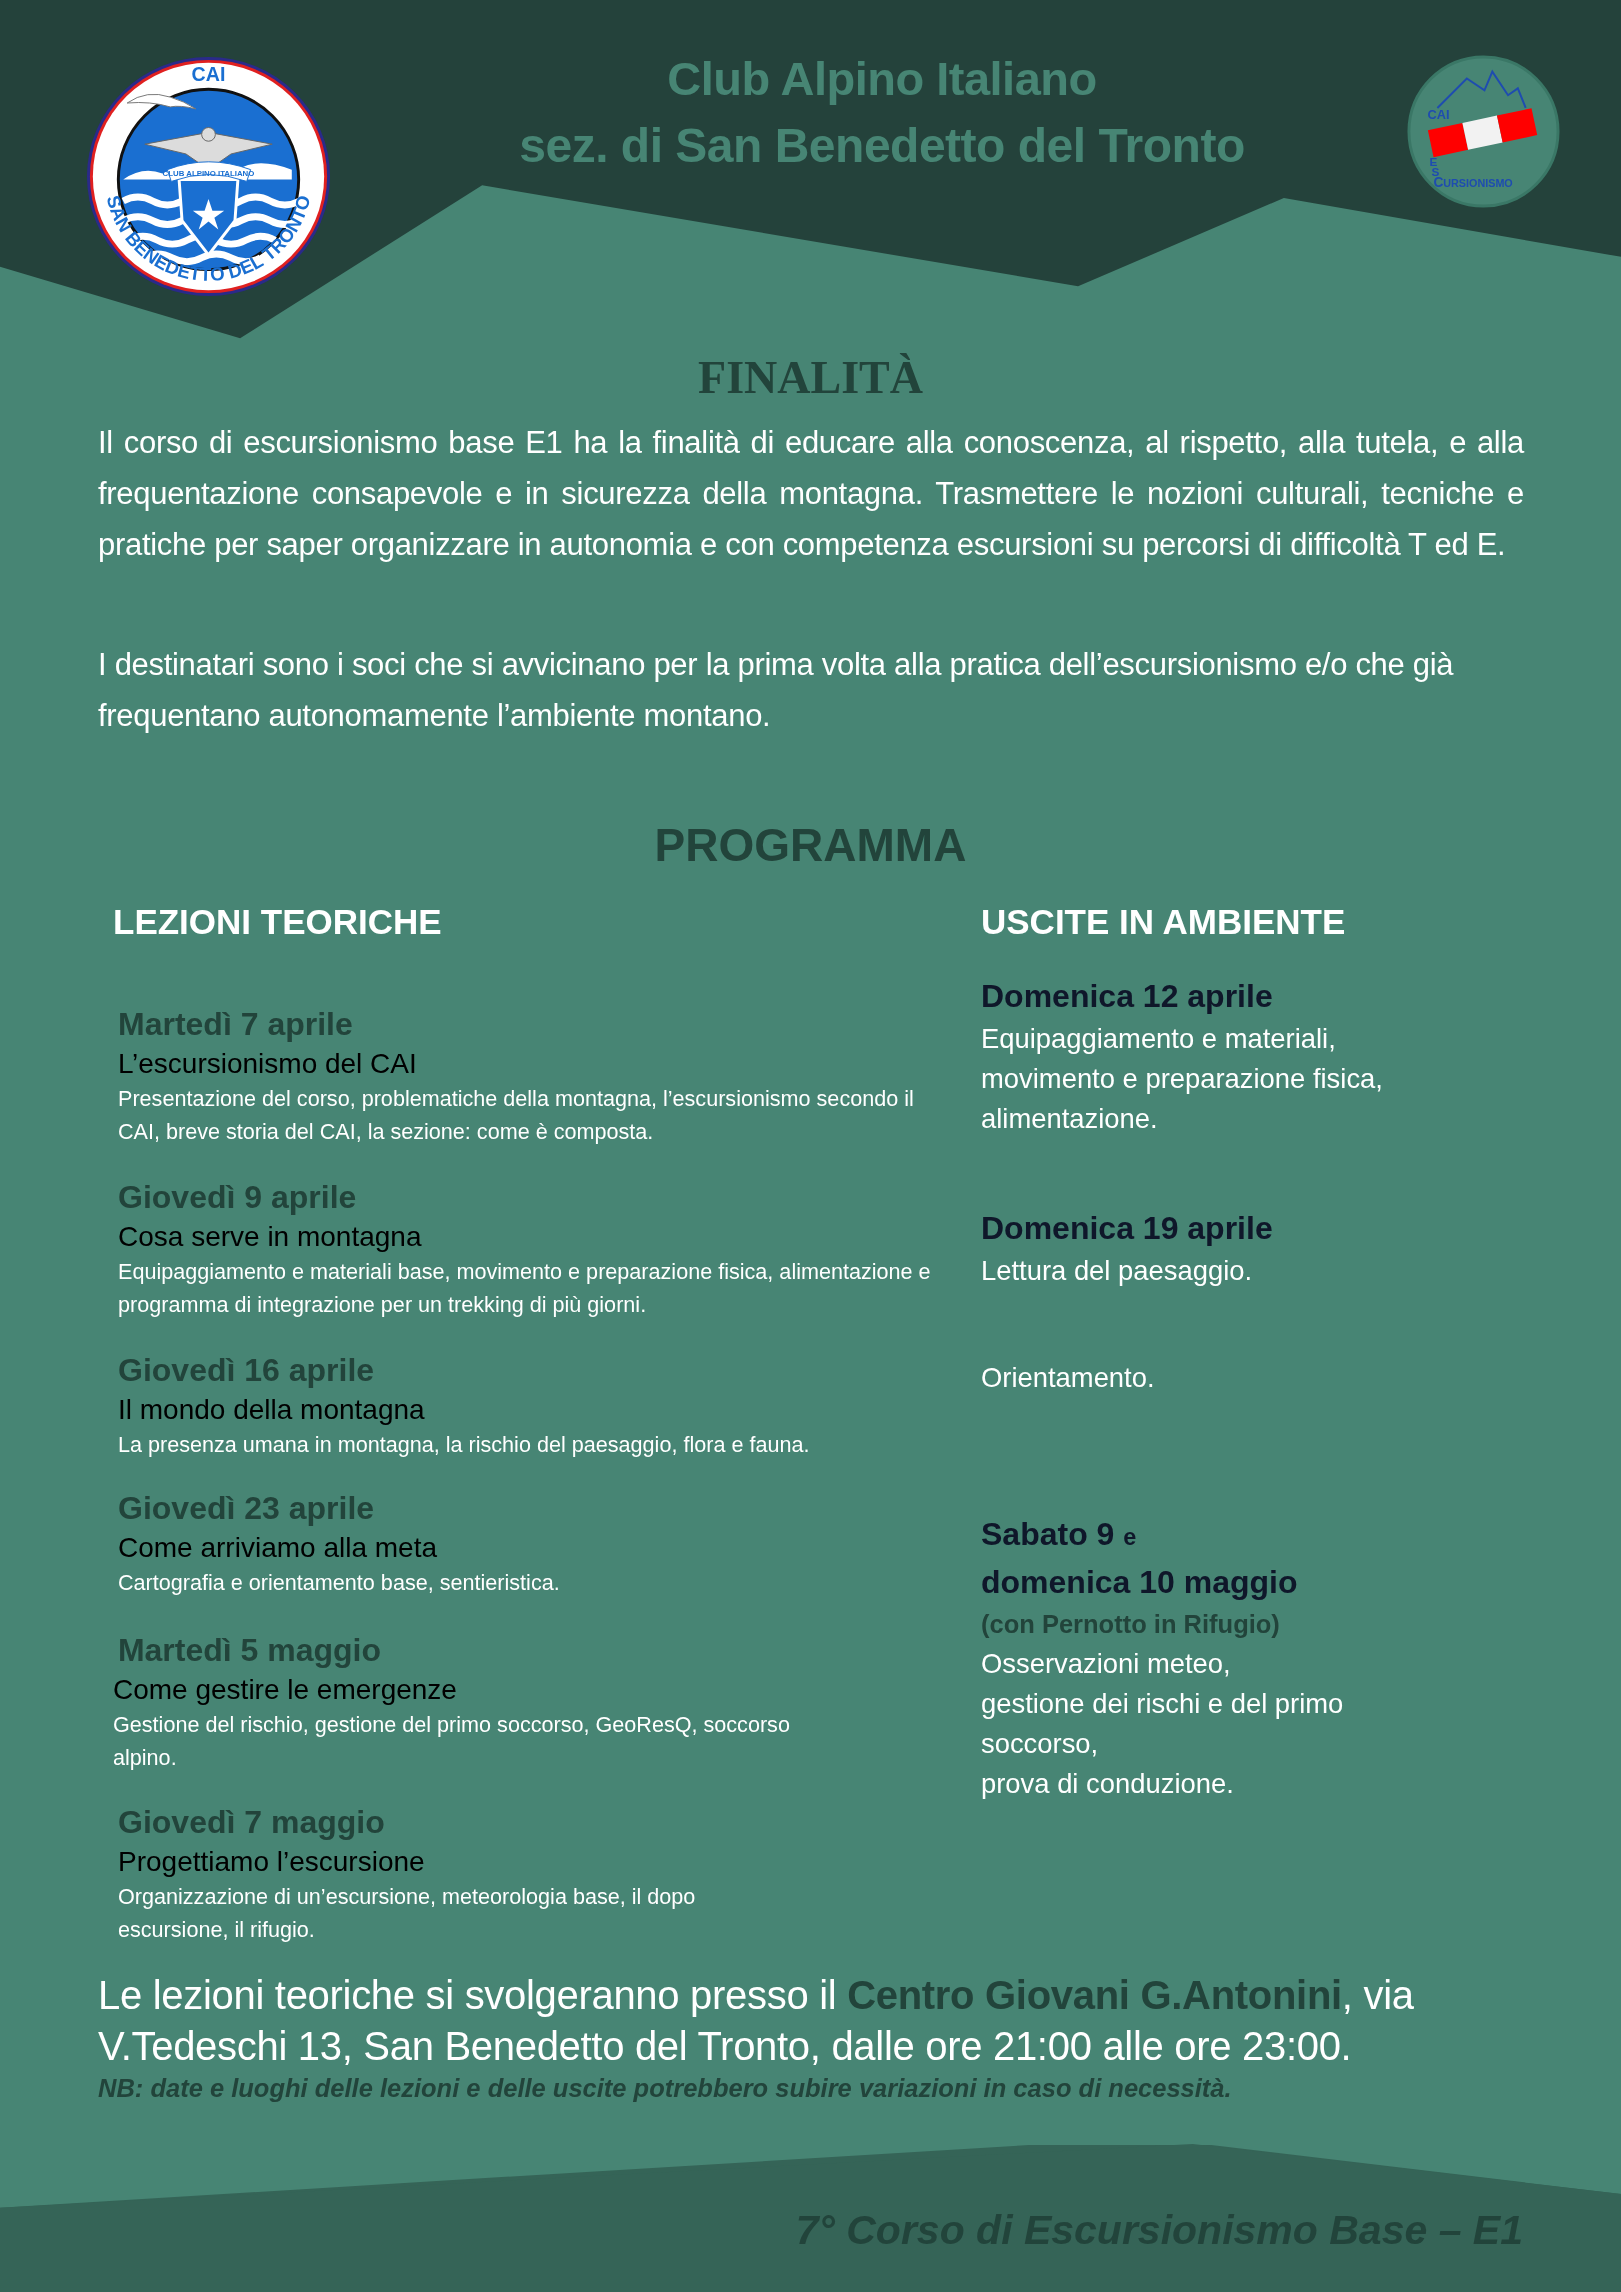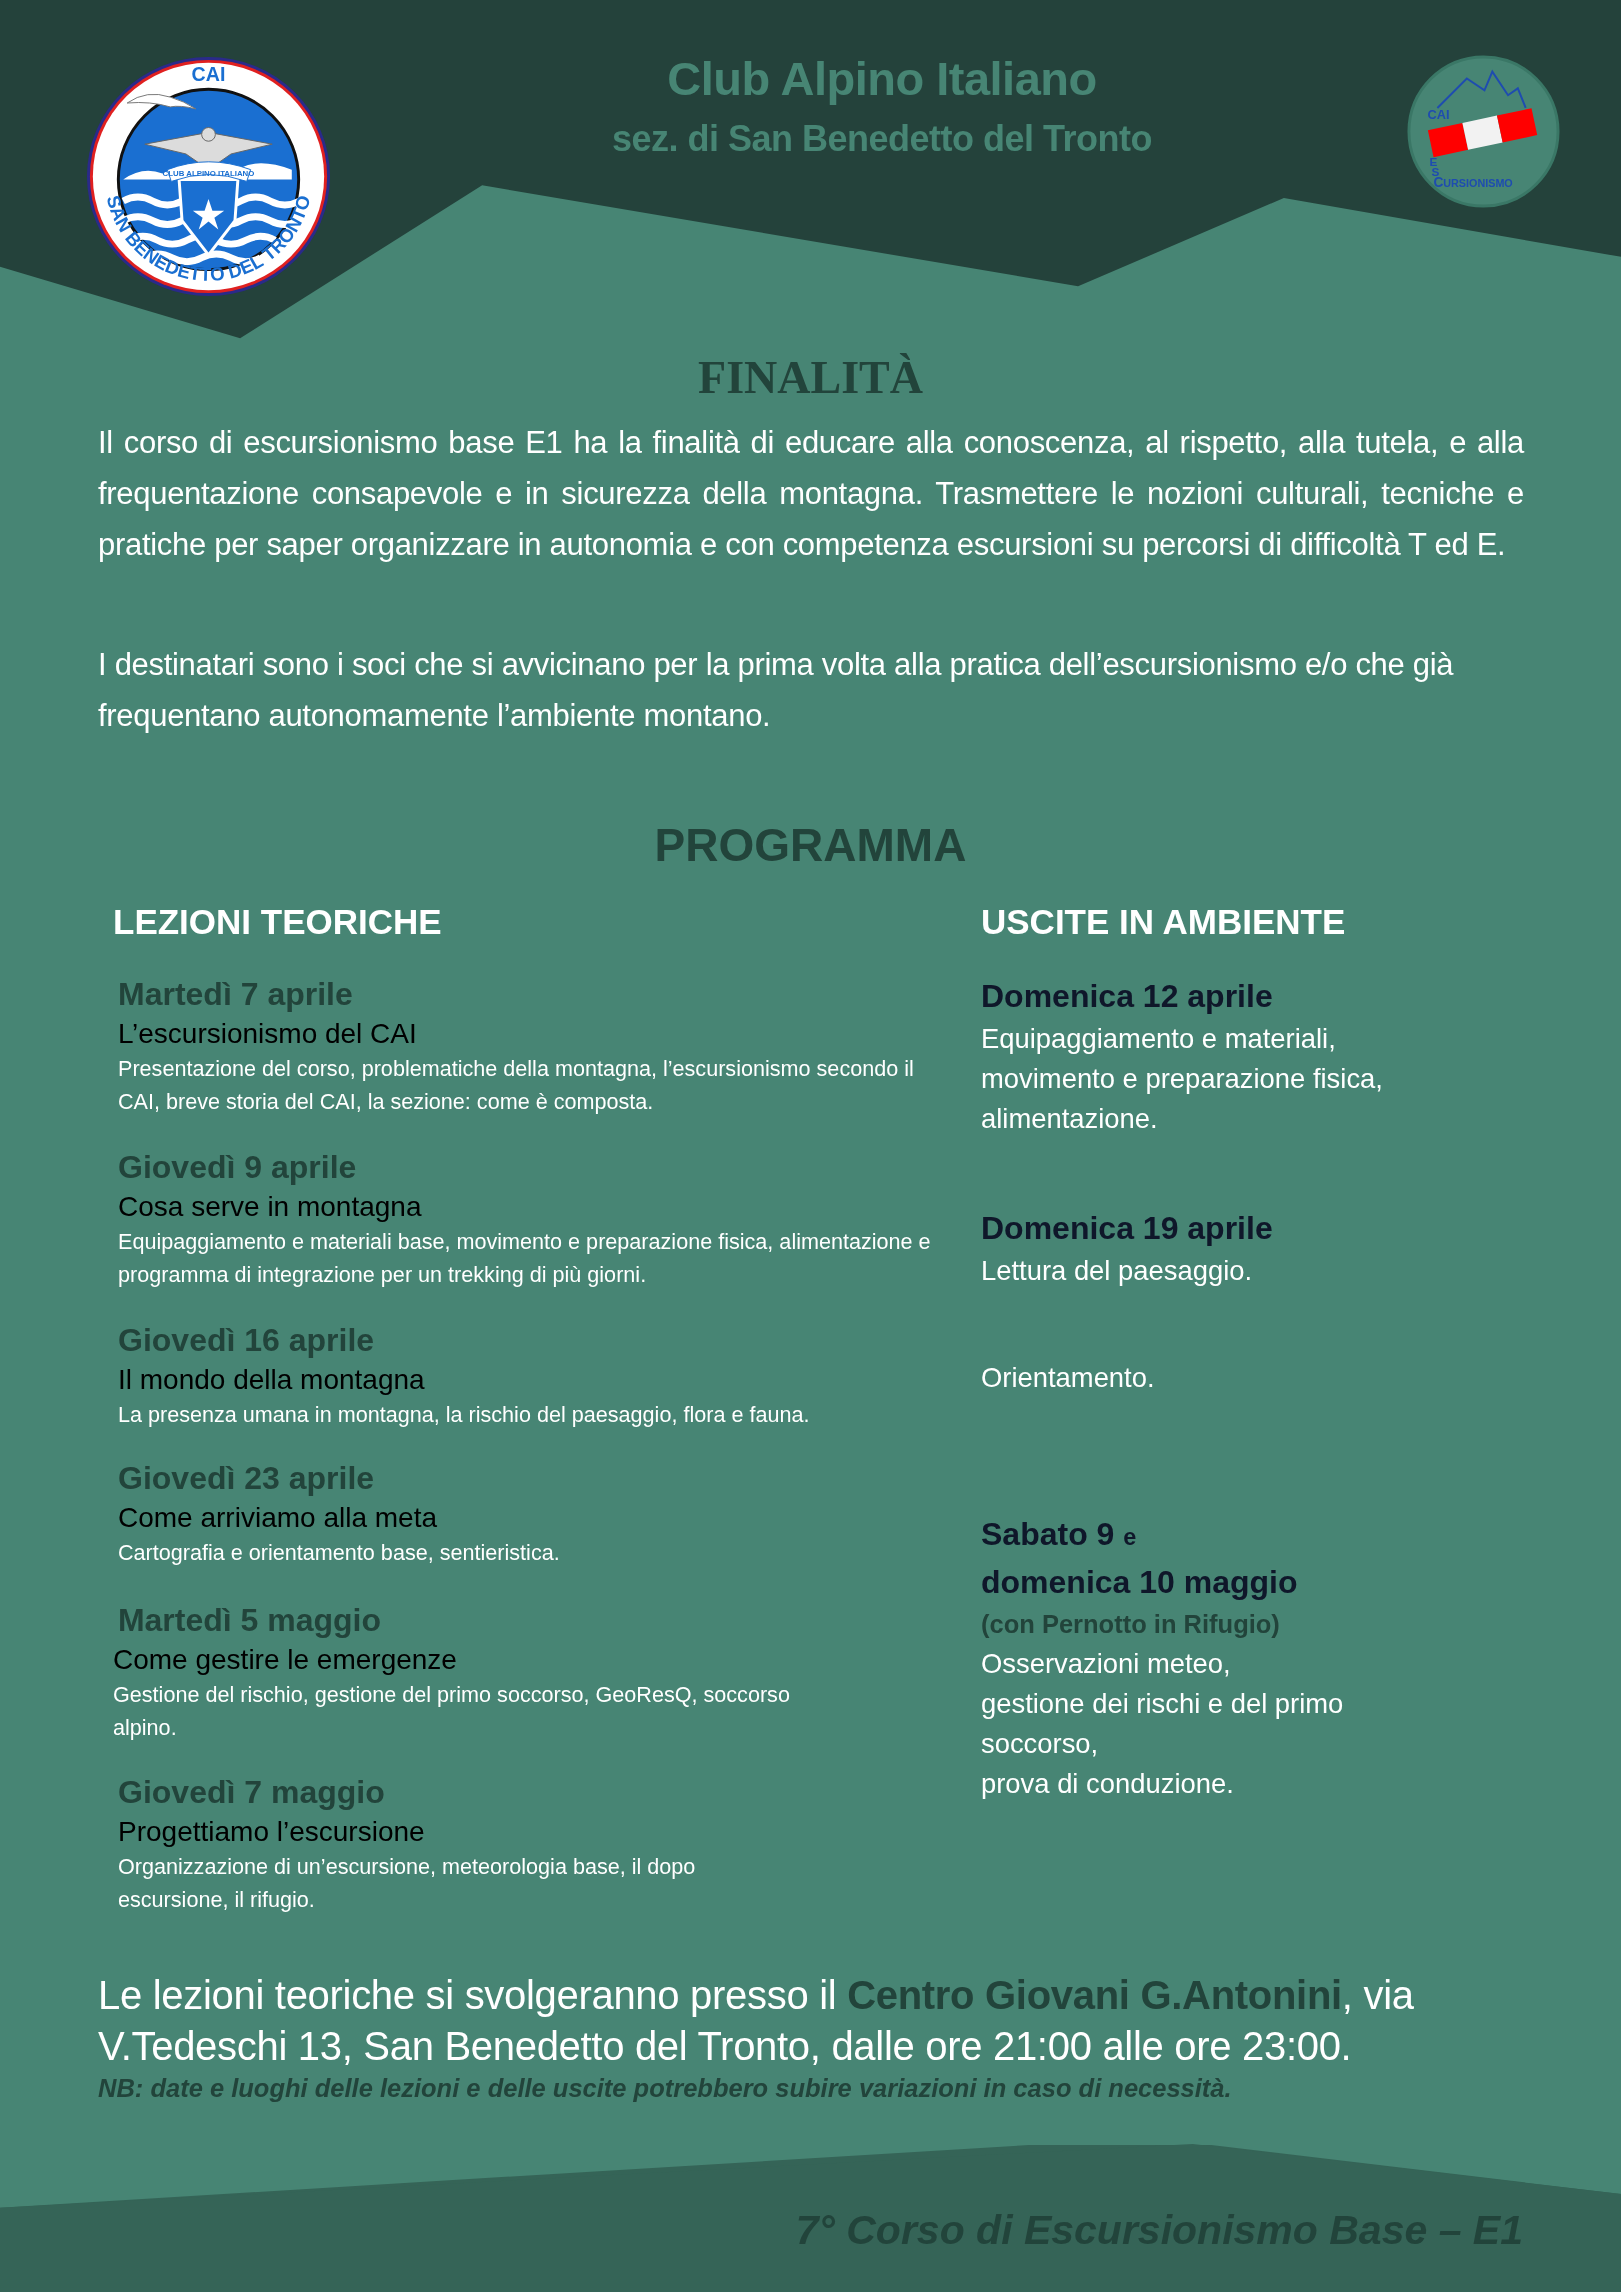--- a/index.html
+++ b/index.html
@@ -14,36 +14,36 @@
 
   
   .logo-cai { left: 84px; top: 54px; width: 249px; height: 245px; }
   .logo-esc { left: 1406px; top: 54px; width: 155px; height: 155px; }
   .hdr-title {
     left: 490px; width: 784px; top: 51px; text-align: center;
     color: #478574; font-weight: bold; font-size: 47px; letter-spacing: -0.5px;
   }
   .hdr-sub {
     left: 490px; width: 784px; top: 118px; text-align: center;
-    color: #478574; font-weight: bold; font-size: 36px; letter-spacing: -0.5px;
+    color: #478574; font-weight: bold; font-size: 48px; letter-spacing: -0.5px;
   }
 
   
   .sec-head {
     left: 0; width: 1621px; text-align: center;
     color: #22443b; font-weight: bold; font-size: 46px;
   }
   .para {
     left: 98px; width: 1426px;
     font-size: 31px; line-height: 51px; text-align: justify;
     letter-spacing: -0.3px;
   }
 
   .col-head { font-weight: bold; font-size: 35px; color: #ffffff; }
-  .lesson { position: absolute; left: 118px; width: 823px; }
+  .lesson { position: absolute; left: 118px; width: 823px; margin-top: 30px; }
   .lesson .date { font-weight: bold; font-size: 32px; color: #22443b; line-height: 41px; }
   .lesson .title { font-size: 28px; line-height: 37px; color: #000000; }
   .lesson .desc { font-size: 21.6px; line-height: 33px; color: #fff; }
 
   .outing { position: absolute; left: 981px; width: 549px; }
   .outing .date { font-weight: bold; font-size: 32px; color: #0f172a; line-height: 45px; }
   .outing .date .small { font-size: 23.5px; }
   .outing .sub { font-weight: bold; font-size: 25.5px; color: #22443b; line-height: 39px; }
   .outing .desc { font-size: 27.4px; line-height: 40px; color: #fff; }
 

